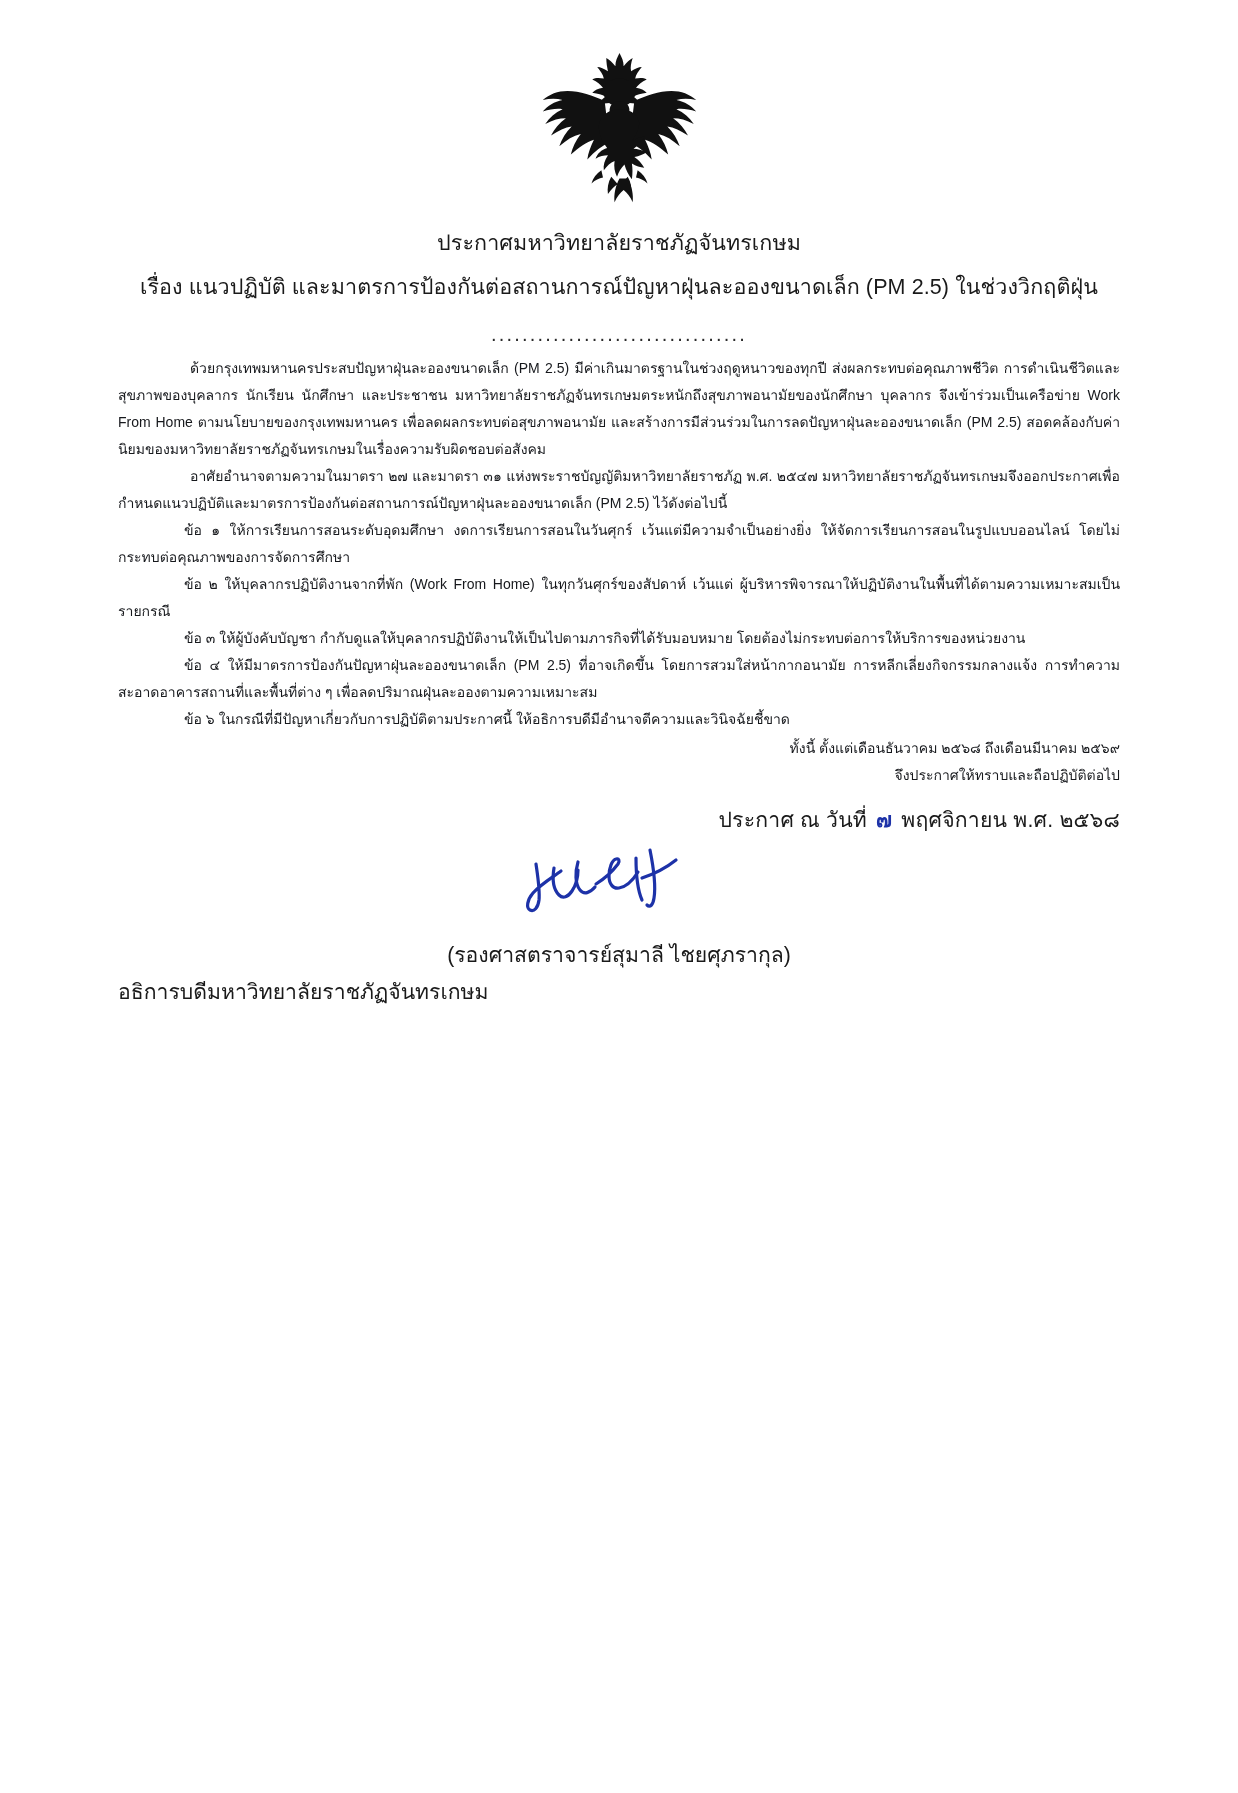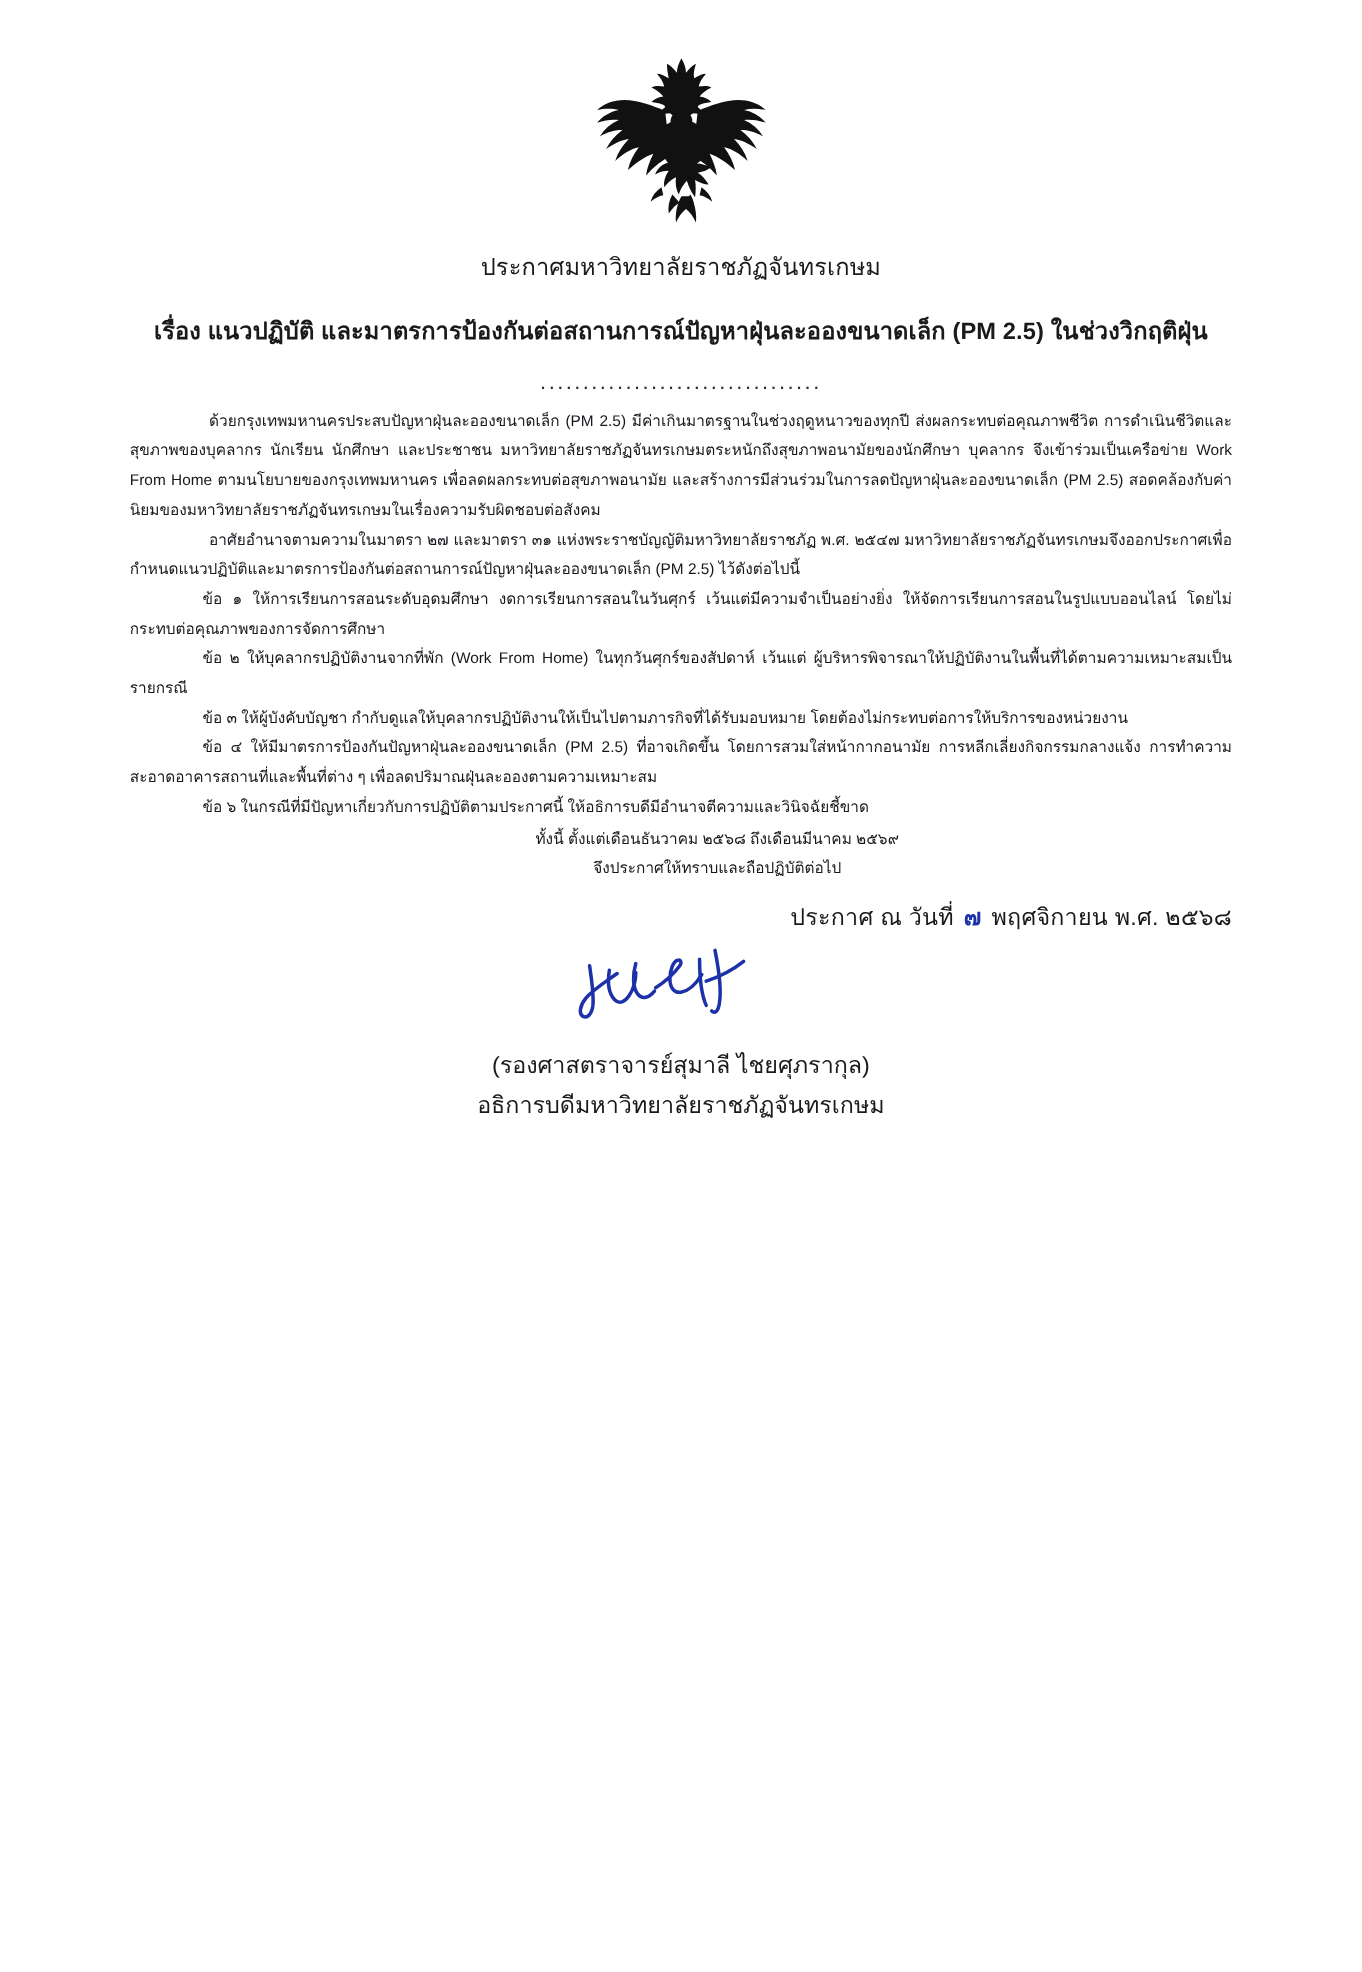--- a/index.html
+++ b/index.html
@@ -37,21 +37,21 @@
 
   
   .heading {
     text-align: center;
     font-size: 21.5px;
     line-height: 1.55;
     letter-spacing: 0.1px;
     margin-top: 6px;
   }
   .heading .line1 { display: block; }
-  .heading .line2 { display: block; margin-top: 25px; font-weight: bold; }
+  .heading .line2 { display: block; margin-top: 11px; }
 
   .dot-sep {
     text-align: center;
     font-size: 20px;
     letter-spacing: 2.2px;
     color: #2a2a2a;
     margin-top: 18px;
     margin-bottom: 10px;
     height: 22px;
     overflow: hidden;
@@ -70,21 +70,21 @@
   }
   .para.indent { text-indent: 72px; }
   .para.indent-sm { text-indent: 66px; }
 
   
   .closing {
     margin-top: 2px;
   }
   .closing .ln {
     text-indent: 66px;
-    text-align: center;
+    text-align: right;
   }
 
   .date-line {
     text-align: right;
     font-size: 21.2px;
     margin-top: 14px;
     letter-spacing: .2px;
   }
   .date-line .inked {
     color: #1d32a8;
@@ -102,21 +102,20 @@
   .sig-svg {
     width: 190px;
     height: 78px;
   }
   .sign-name {
     text-align: center;
     font-size: 21.2px;
     line-height: 1.75;
   }
   .sign-title {
-    text-align: center;
     font-size: 21.2px;
     line-height: 1.75;
   }
 </style>
 </head>
 <body>
 
 <div class="page">
 
   <div class="emblem-wrap">

